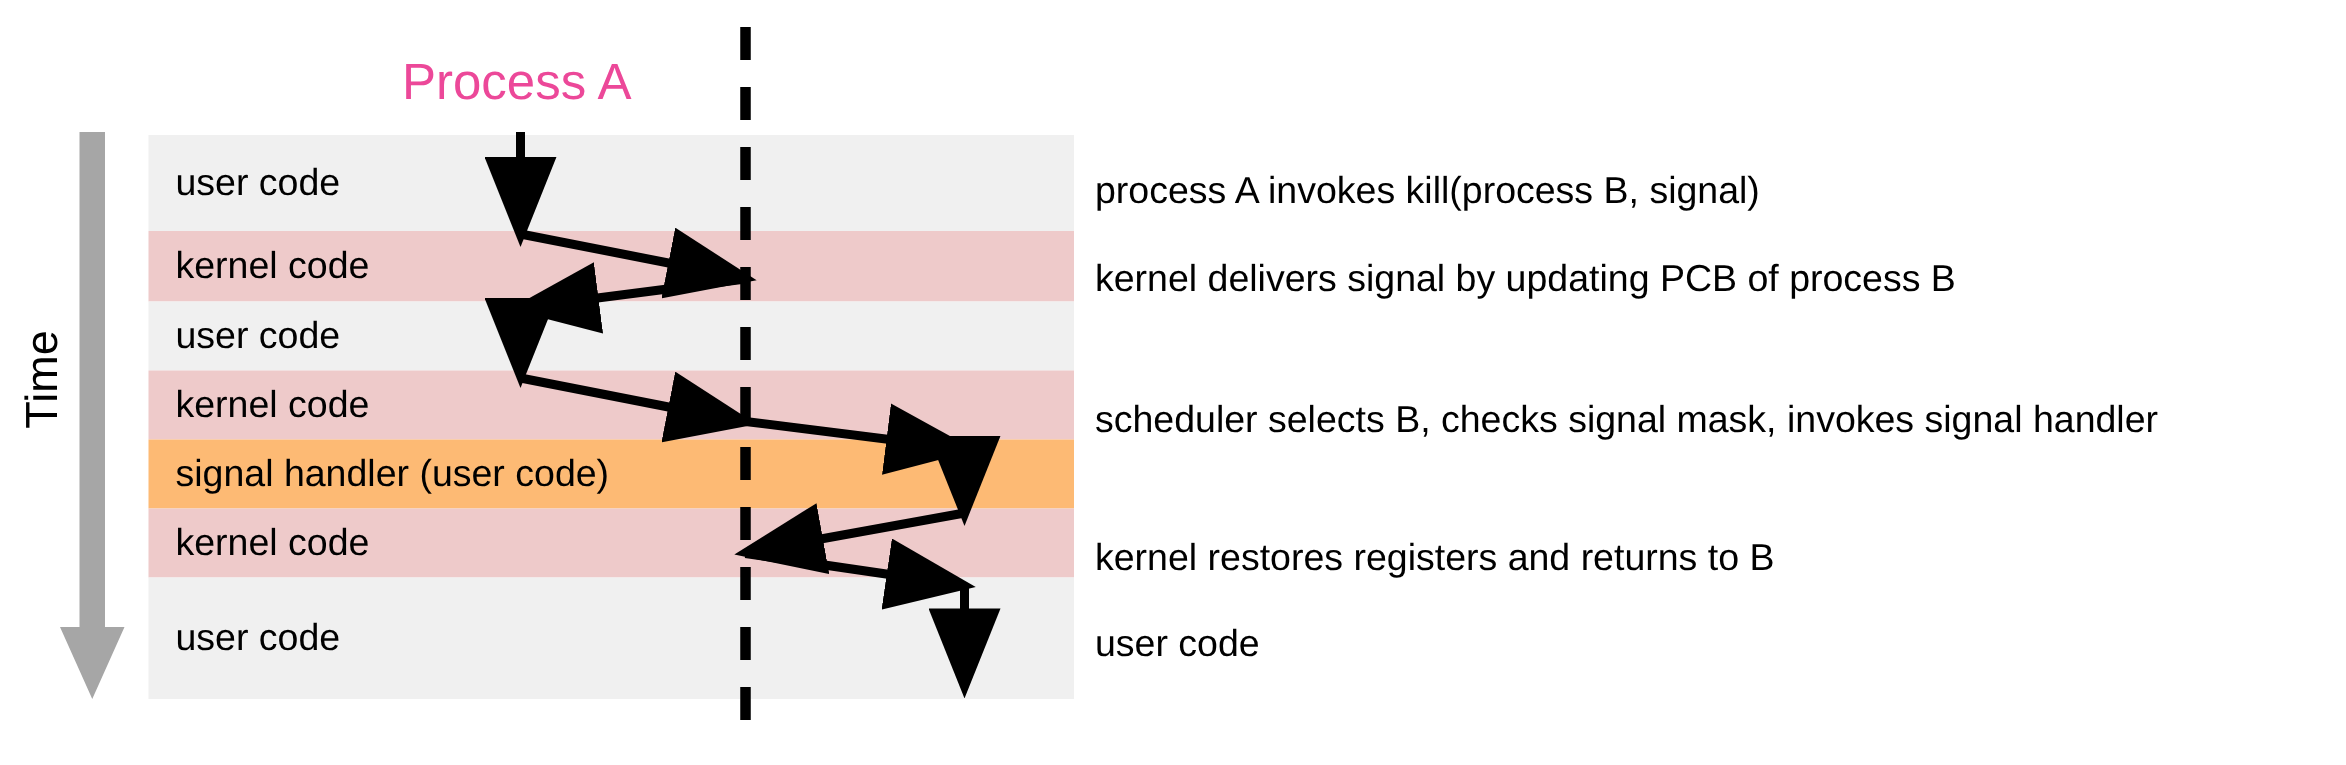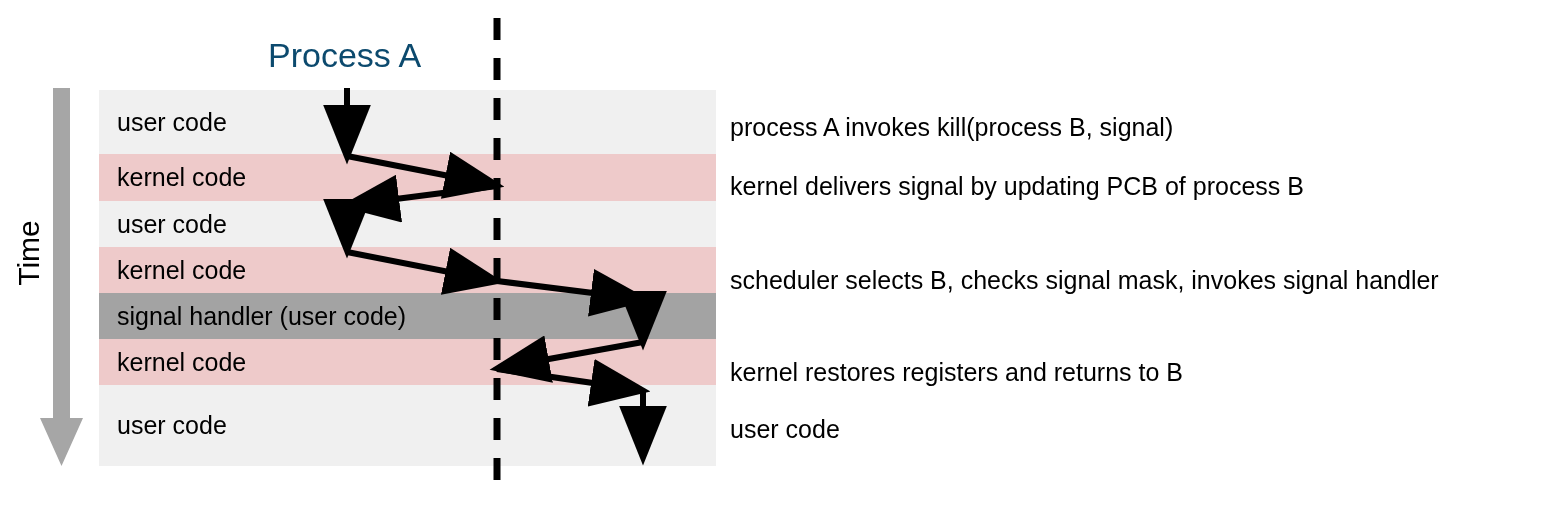--- a/index.html
+++ b/index.html
@@ -15,21 +15,21 @@
     width: 1564px;
     height: 510px;
     background: #ffffff;
     overflow: hidden;
   }
 
   
   .col-header {
     position: absolute;
     font-size: 34px;
-    color: #0c4a6e;
+    color: #ec4899;
     font-weight: 400;
     white-space: nowrap;
     line-height: 1;
   }
   #header-process-a { left: 268px; top: 38px; }
   #header-process-b { left: 538px; top: 38px; }
 
   
   #time-axis {
     position: absolute;
@@ -123,21 +123,21 @@
       </div>
       <div class="band" style="top: 64px; height: 47px; background: rgb(238, 202, 202);">
         <span class="band-label">kernel code</span>
       </div>
       <div class="band" style="top: 111px; height: 46px; background: rgb(240, 240, 240);">
         <span class="band-label">user code</span>
       </div>
       <div class="band" style="top: 157px; height: 46px; background: rgb(238, 202, 202);">
         <span class="band-label">kernel code</span>
       </div>
-      <div class="band" style="top: 203px; height: 46px; background: #a3a3a3;">
+      <div class="band" style="top: 203px; height: 46px; background: #fdba74;">
         <span class="band-label">signal handler (user code)</span>
       </div>
       <div class="band" style="top: 249px; height: 46px; background: rgb(238, 202, 202);">
         <span class="band-label">kernel code</span>
       </div>
       <div class="band" style="top: 295px; height: 81px; background: rgb(240, 240, 240);">
         <span class="band-label">user code</span>
       </div>
     </div>
 

